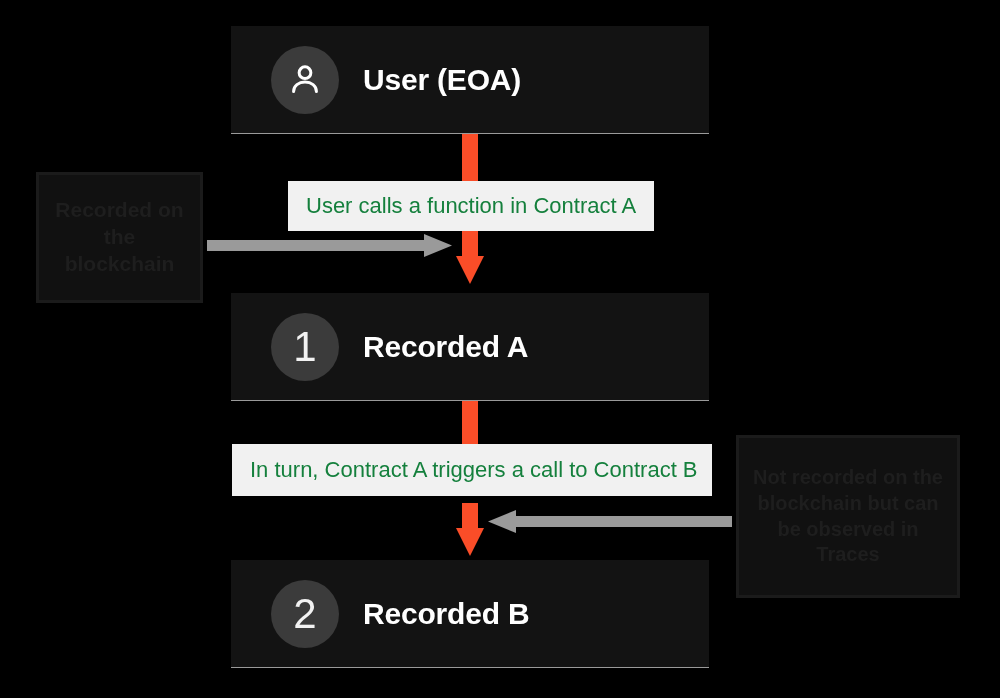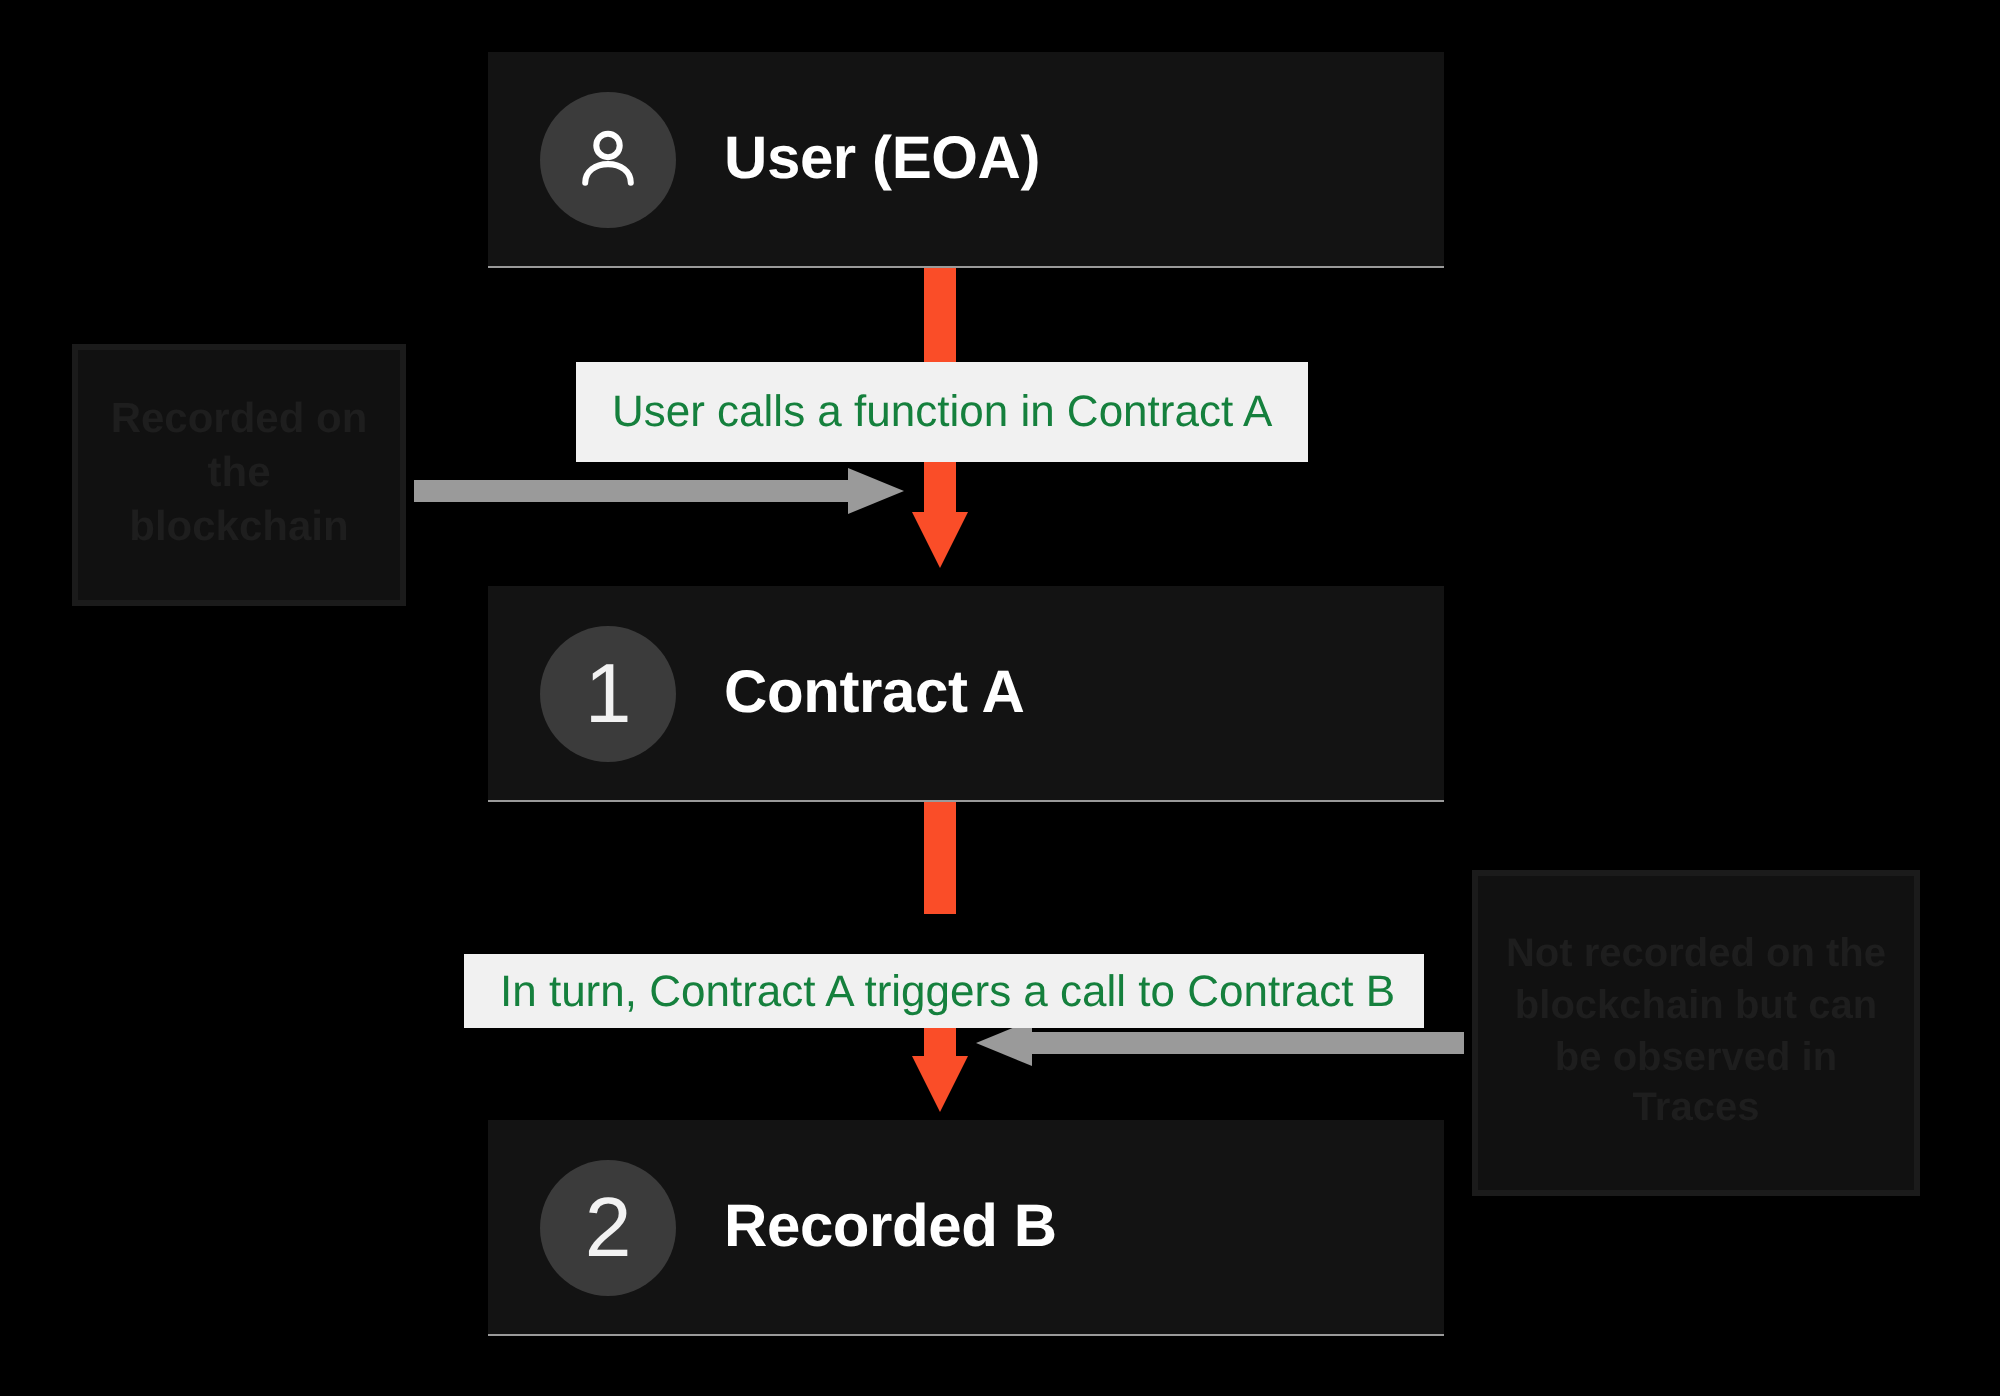--- a/index.html
+++ b/index.html
@@ -14,29 +14,29 @@
     position: relative;
     width: 1000px;
     height: 698px;
     background: #000000;
     overflow: hidden;
   }
 
   
   .node {
     position: absolute;
-    left: 244px;
+    left: 231px;
     width: 478px;
     height: 108px;
     background: #131313;
     border-bottom: 1px solid #9a9a9a;
     box-sizing: border-box;
     display: flex;
     align-items: center;
-    padding-left: 26px;
+    padding-left: 40px;
   }
   .node-badge {
     width: 68px;
     height: 68px;
     border-radius: 50%;
     background: #3b3b3b;
     display: flex;
     align-items: center;
     justify-content: center;
     flex: 0 0 auto;
@@ -72,23 +72,23 @@
     white-space: nowrap;
   }
   #caption-1 {
     left: 288px;
     top: 181px;
     width: 366px;
     height: 50px;
   }
   #caption-2 {
     left: 232px;
-    top: 477px;
+    top: 444px;
     width: 480px;
-    height: 37px;
+    height: 52px;
   }
 
   
   .arrow-red {
     position: absolute;
     left: 0;
     top: 0;
   }
 
   
@@ -160,21 +160,21 @@
   </div>
 
   <div class="caption" id="caption-1">
     <span>User calls a function in Contract A</span>
   </div>
 
   <div class="node" id="node-a">
     <div class="node-badge">
       <span>1</span>
     </div>
-    <div class="node-label">Contract A</div>
+    <div class="node-label">Recorded A</div>
   </div>
 
   <div class="caption" id="caption-2">
     <span>In turn, Contract A triggers a call to Contract B</span>
   </div>
 
   <div class="node" id="node-b">
     <div class="node-badge">
       <span>2</span>
     </div>

